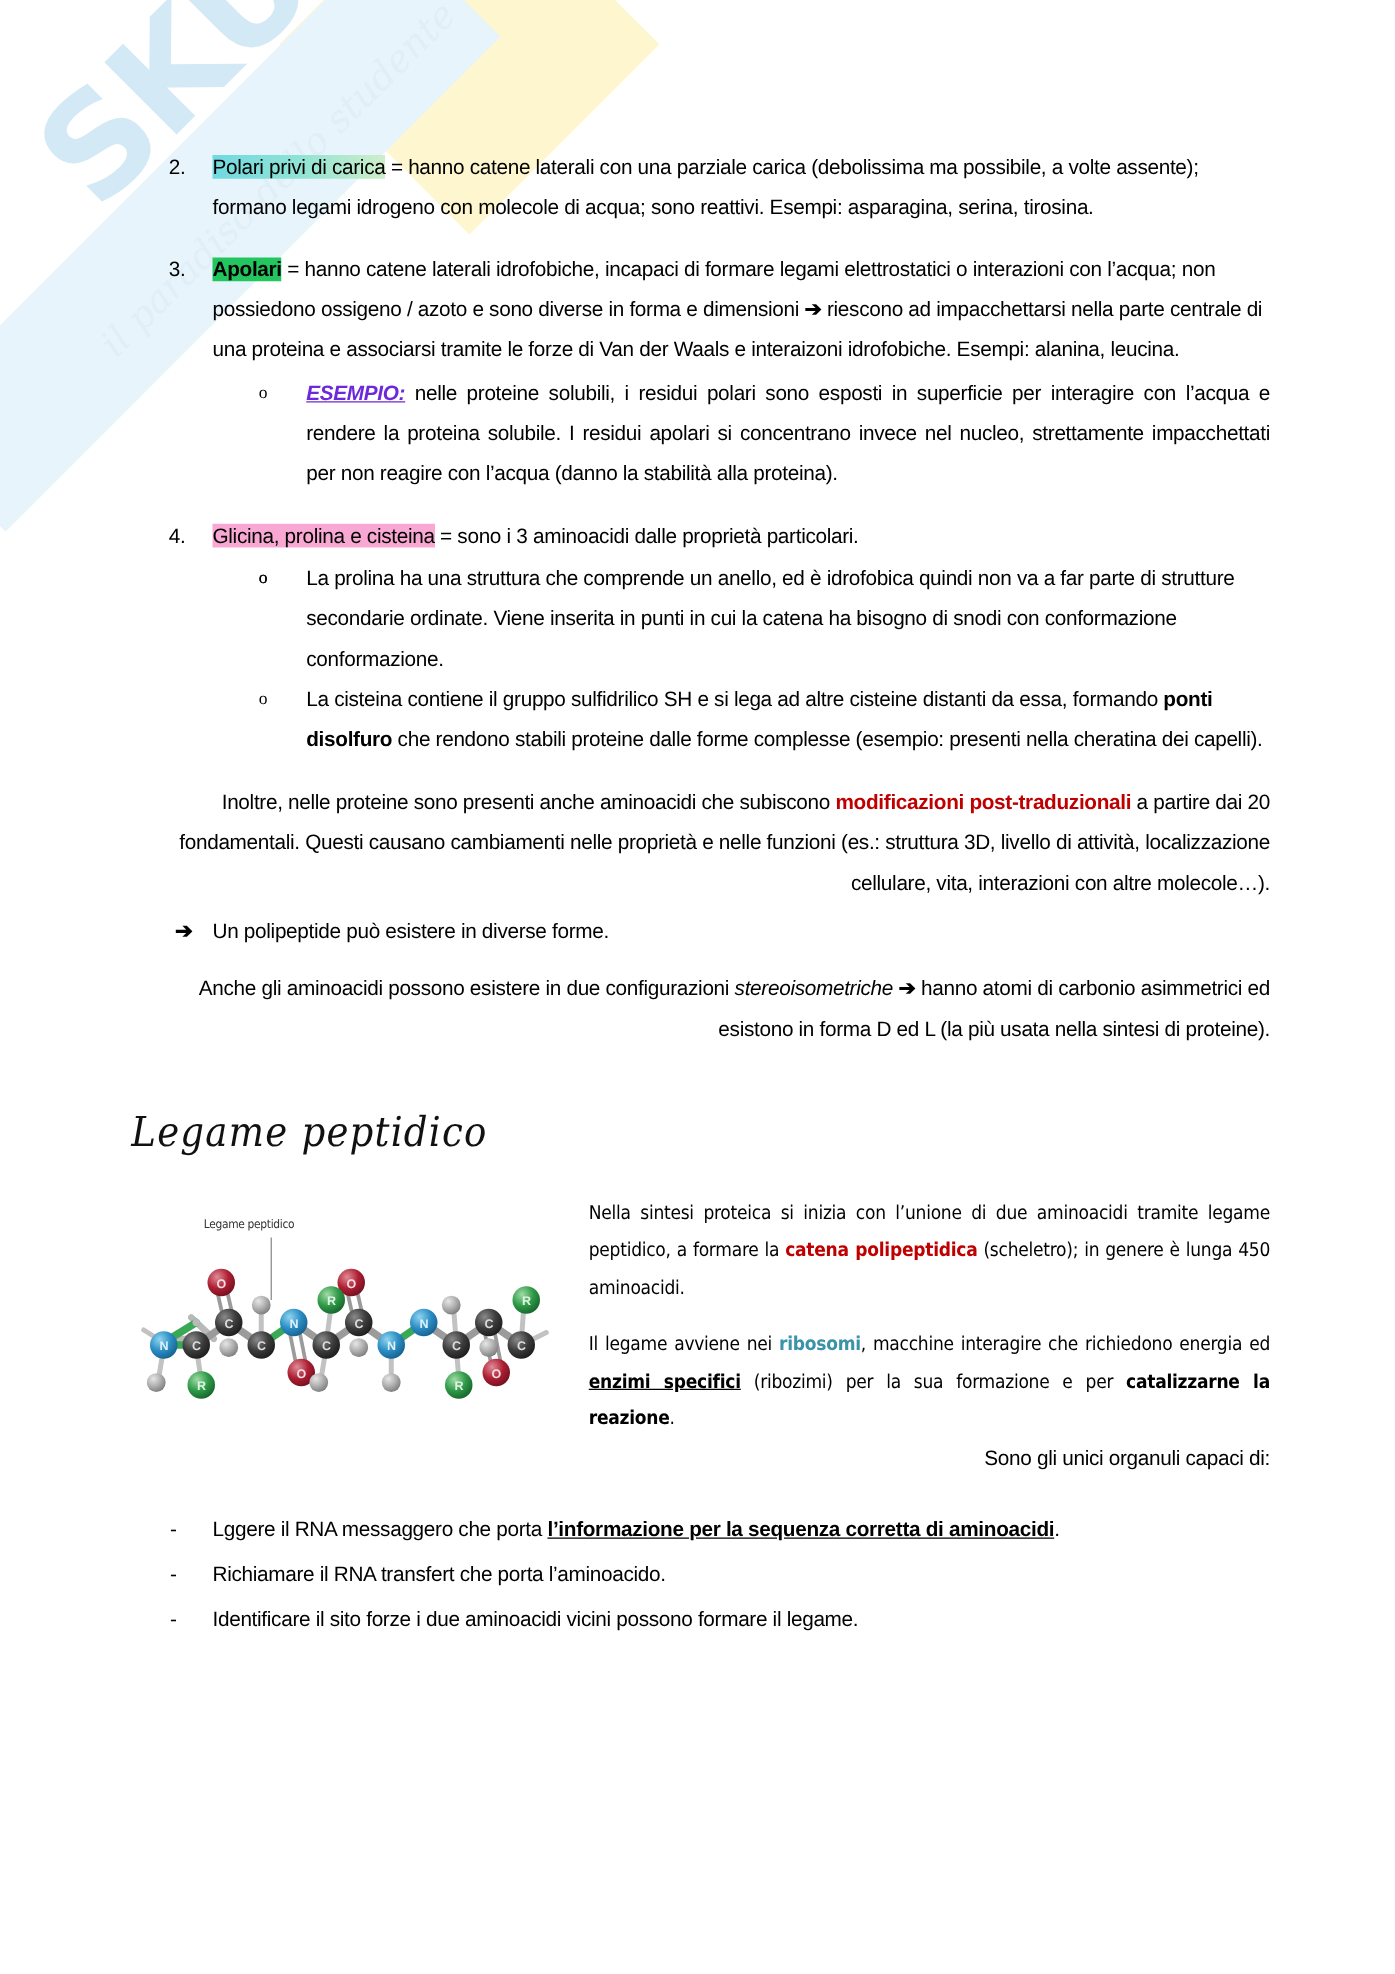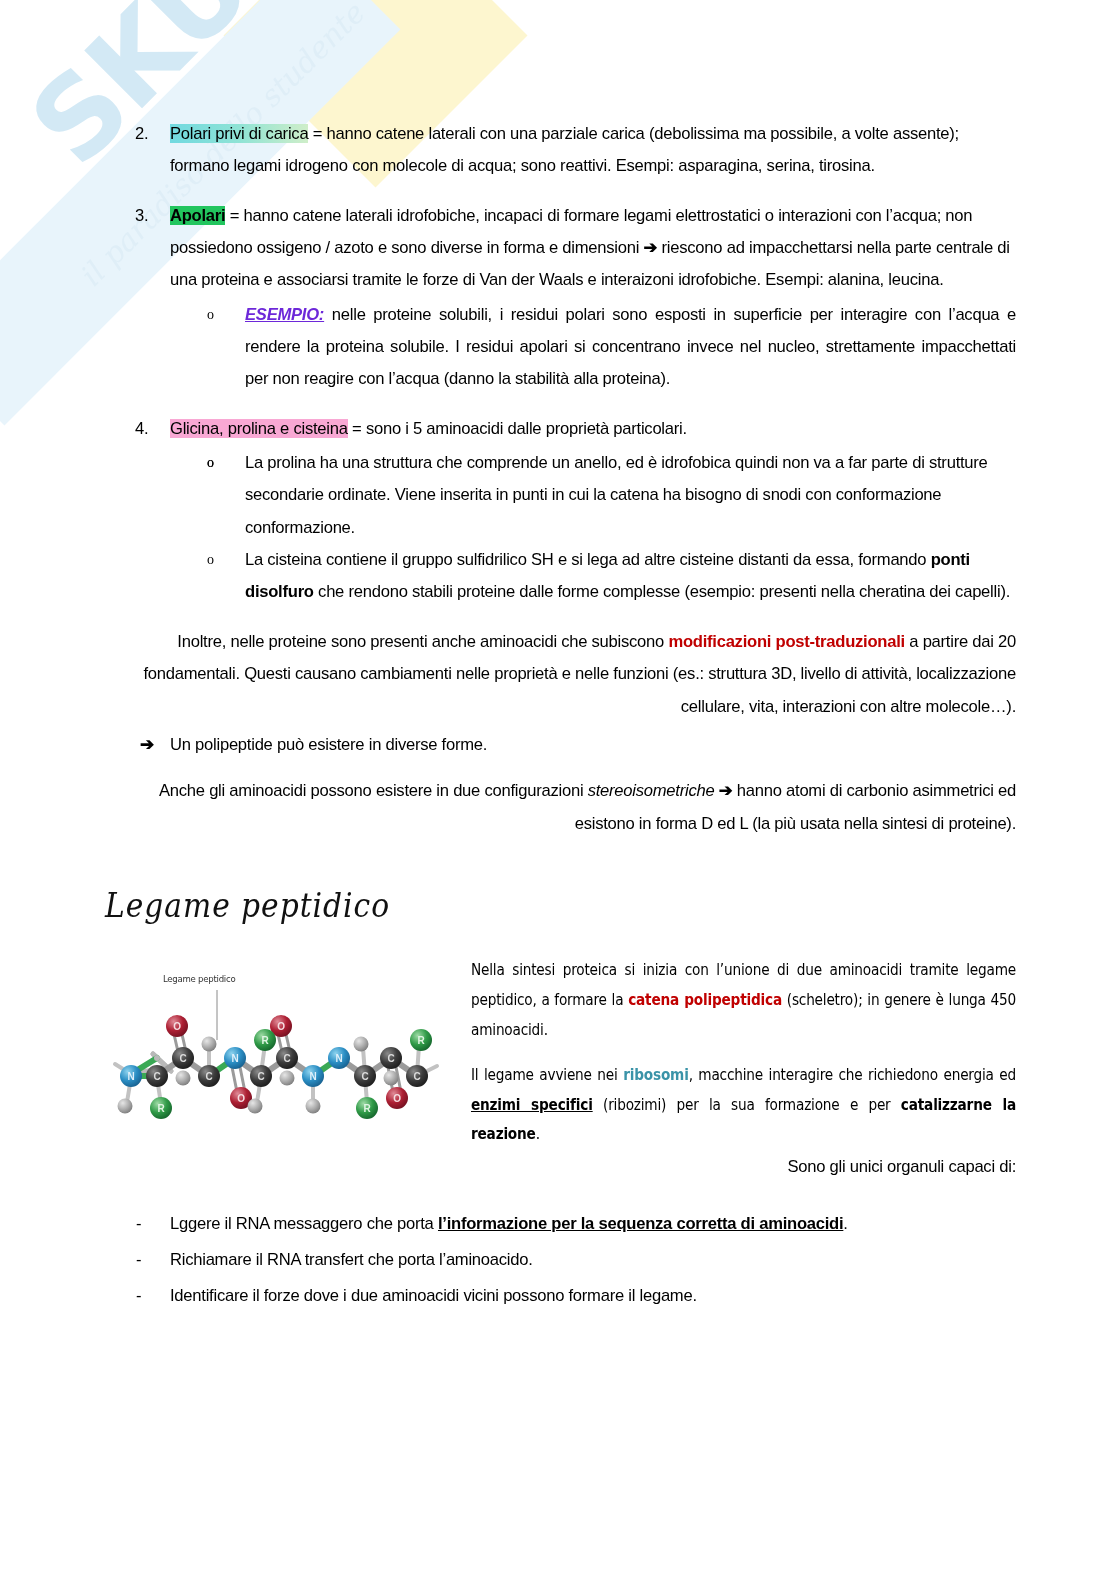--- a/index.html
+++ b/index.html
@@ -224,21 +224,21 @@
         <ul class="sublist justify">
           <li>
             <span class="obul">o</span>
             <span class="purple">ESEMPIO:</span><span> nelle proteine solubili, i residui polari sono esposti in superficie per interagire con l’acqua e rendere la proteina solubile. I residui apolari si concentrano invece nel nucleo, strettamente impacchettati per non reagire con l’acqua (danno la stabilità alla proteina).</span>
           </li>
         </ul>
       </li>
 
       <li>
         <span class="num">4.</span>
-        <span class="hl-aqua">Glicina, prolina e cisteina</span><span> = sono i 5 aminoacidi dalle proprietà particolari.</span>
+        <span class="hl-aqua">Glicina, prolina e cisteina</span><span> = sono i 3 aminoacidi dalle proprietà particolari.</span>
 
         <ul class="sublist">
           <li>
             <span class="obul">o</span>
           </li>
           <li>
             <span class="obul">o</span>
             <span>La prolina ha una struttura che comprende un anello, ed è idrofobica quindi non va a far parte di strutture secondarie ordinate. Viene inserita in punti in cui la catena ha bisogno di snodi con conformazione conformazione.</span>
           </li>
           <li>
@@ -430,18 +430,18 @@
       <li>
         <span class="dbul">-</span>
         <span>Lggere il RNA messaggero che porta </span><span class="uline">l’informazione per la sequenza corretta di aminoacidi</span><span>.</span>
       </li>
       <li>
         <span class="dbul">-</span>
         <span>Richiamare il RNA transfert che porta l’aminoacido.</span>
       </li>
       <li>
         <span class="dbul">-</span>
-        <span>Identificare il forze dove i due aminoacidi vicini possono formare il legame.</span>
+        <span>Identificare il sito forze i due aminoacidi vicini possono formare il legame.</span>
       </li>
     </ul>
 
   </div>
 </div>
 
 </body></html>

